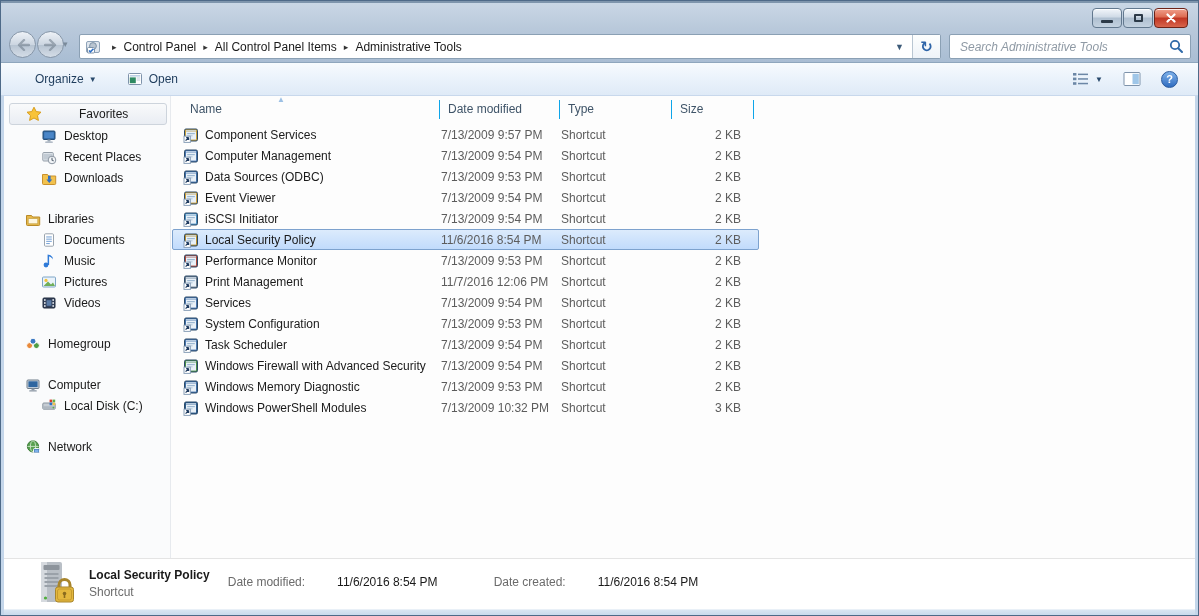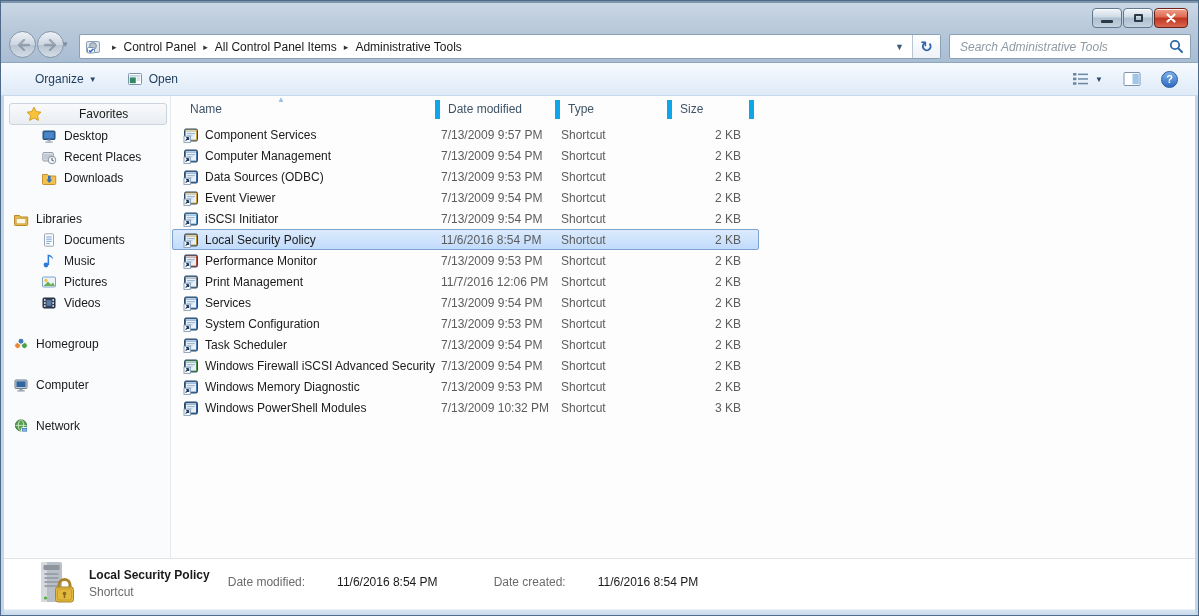--- a/index.html
+++ b/index.html
@@ -71,36 +71,36 @@
   .tb-caret{font-size:8px;margin-left:5px;color:#2a4a6c;}
   .tb-sep{width:14px;}
   .tb-right{margin-left:auto;display:flex;align-items:center;margin-right:14px;}
   .tb-iconbtn{display:flex;align-items:center;padding:3px 6px;border-radius:3px;margin-left:8px;}
   
   .main{position:absolute;left:0;top:95px;width:100%;height:462px;background:#fdfdfd;}
   .sidebar{
     position:absolute;left:0;top:0;width:170px;height:100%;background:#fafbfc;
     border-right:1px solid #e7eaee;padding-top:7px;overflow:hidden;
   }
-  .side-item{display:flex;align-items:center;height:21px;padding-left:12px;cursor:default;}
+  .side-item{display:flex;align-items:center;height:21px;padding-left:24px;cursor:default;}
   .side-item.child{padding-left:40px;}
   .side-item.gap{margin-top:20px;}
   .side-item .lbl{margin-left:7px;white-space:nowrap;}
   .side-item.selected{
     margin:0 3px 0 8px;padding-left:16px;
     background:linear-gradient(180deg,#f9fafb,#e9edf3);
     border:1px solid #cdd4dc;border-radius:3px;height:22px;gap:30px;
   }
   .icon16{width:16px;height:16px;flex:0 0 16px;display:inline-flex;}
   
   .colheaders{
     position:absolute;left:171px;top:0;right:0;height:26px;background:#fdfdfd;
     display:flex;align-items:center;padding-left:10px;color:#3f5468;
   }
-  .colcell{height:19px;display:flex;align-items:center;border-right:5px solid #0ea5e9;padding-left:8px;position:relative;}
+  .colcell{height:19px;display:flex;align-items:center;border-right:1px solid #0ea5e9;padding-left:8px;position:relative;}
   .sort-arrow{position:absolute;left:105px;top:-1px;font-size:8px;color:#9cc0e4;}
   
   .rows{position:absolute;left:171px;top:28px;right:6px;}
   .row{display:flex;align-items:center;height:21px;padding-left:10px;width:587px;border:1px solid transparent;border-radius:2px;}
   .row .c-name{display:flex;align-items:center;width:258px;overflow:hidden;white-space:nowrap;}
   .row .c-name .lbl{margin-left:6px;}
   .row .c-date{width:120px;color:#5c5c5c;}
   .row .c-type{width:112px;color:#5c5c5c;}
   .row .c-size{width:72px;text-align:right;color:#5c5c5c;padding-right:4px;}
   .row.selected{
@@ -352,20 +352,34 @@
           <span class="icon16">
             <svg width="16" height="16" viewBox="0 0 16 16">
               <rect x="2" y="3" width="12" height="8.5" rx="1" fill="#cdd6df" stroke="#6f7c8a"></rect>
               <rect x="3.4" y="4.3" width="9.2" height="5.8" fill="#2f66a0"></rect>
               <rect x="6.5" y="11.5" width="3" height="1.8" fill="#8b97a4"></rect>
               <rect x="4.2" y="13.2" width="7.6" height="1.4" rx=".6" fill="#8b97a4"></rect>
             </svg>
           </span>
           <span class="lbl">Computer</span>
         </div>
+        <div class="side-item child">
+          <span class="icon16">
+            <svg width="16" height="16" viewBox="0 0 16 16">
+              <rect x="1.8" y="5" width="12.4" height="6.2" rx="1" fill="#c6cdd4" stroke="#8a949e"></rect>
+              <rect x="1.8" y="8.2" width="12.4" height="3" rx="1" fill="#aeb7c0"></rect>
+              <circle cx="12.4" cy="9.6" r=".9" fill="#5fae4c"></circle>
+              <rect x="8.6" y="1.6" width="2.6" height="2.6" fill="#d83b2a"></rect>
+              <rect x="11.6" y="1.6" width="2.6" height="2.6" fill="#5fae4c"></rect>
+              <rect x="8.6" y="4.6" width="2.6" height="2.6" fill="#2f6fc4"></rect>
+              <rect x="11.6" y="4.6" width="2.6" height="2.6" fill="#f2c24e"></rect>
+            </svg>
+          </span>
+          <span class="lbl">Local Disk (C:)</span>
+        </div>
         <div class="side-item gap">
           <span class="icon16">
             <svg width="16" height="16" viewBox="0 0 16 16">
               <circle cx="8" cy="7.4" r="5.6" fill="#58a050" stroke="#3c7a38"></circle>
               <ellipse cx="8" cy="7.4" rx="2.6" ry="5.6" fill="none" stroke="#cfe7cc" stroke-width=".9"></ellipse>
               <path d="M2.4 7.4 h11.2" stroke="#cfe7cc" stroke-width=".9"></path>
               <rect x="8.6" y="9.6" width="6" height="4.4" rx=".8" fill="#2f66a0" stroke="#fff"></rect>
               <rect x="9.6" y="10.6" width="4" height="2.4" fill="#7db1ea"></rect>
             </svg>
           </span>
@@ -605,21 +619,21 @@
               <svg width="16" height="16" viewBox="0 0 16 16">
                 <rect x="1.5" y="2" width="13" height="12" rx="1.5" fill="#4a9048" stroke="#2c4a68"></rect>
                 <rect x="3" y="4.6" width="10" height="8" fill="#e9f1f8"></rect>
                 <rect x="3" y="3.2" width="10" height="1.2" fill="#d4e2ee"></rect>
                 <rect x="4.2" y="6" width="7.6" height="1.2" fill="#9cb8d2"></rect>
                 <rect x="4.2" y="8.2" width="5.4" height="1.2" fill="#b9cdde"></rect>
                 <rect x="1" y="9.2" width="6.4" height="6.2" fill="#fff" stroke="#8aa0b8"></rect>
                 <path d="M2.6 13.6 L5.6 10.6 M5.6 10.6 h-2.4 M5.6 10.6 v2.4" stroke="#1e3a5f" stroke-width="1.2" fill="none"></path>
               </svg>
             </span>
-            <span class="lbl">Windows Firewall iSCSI Advanced Security</span>
+            <span class="lbl">Windows Firewall with Advanced Security</span>
           </div>
           <div class="c-date">7/13/2009 9:54 PM</div>
           <div class="c-type">Shortcut</div>
           <div class="c-size">2 KB</div>
         </div>
         <div class="row">
           <div class="c-name">
             <span class="icon16">
               <svg width="16" height="16" viewBox="0 0 16 16">
                 <rect x="1.5" y="2" width="13" height="12" rx="1.5" fill="#3f6fa8" stroke="#2c4a68"></rect>

